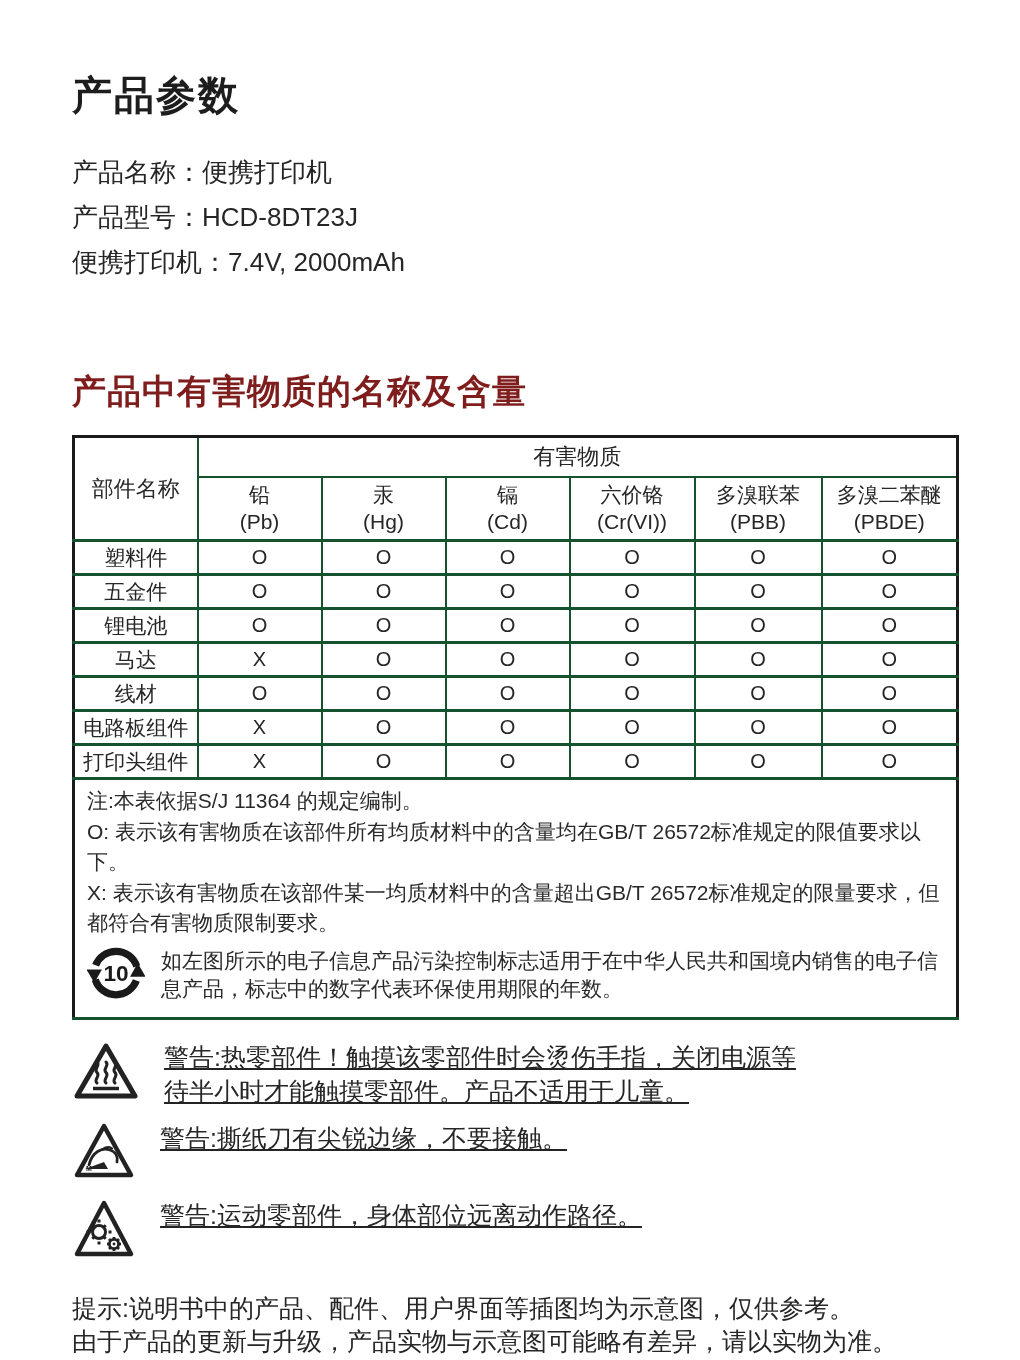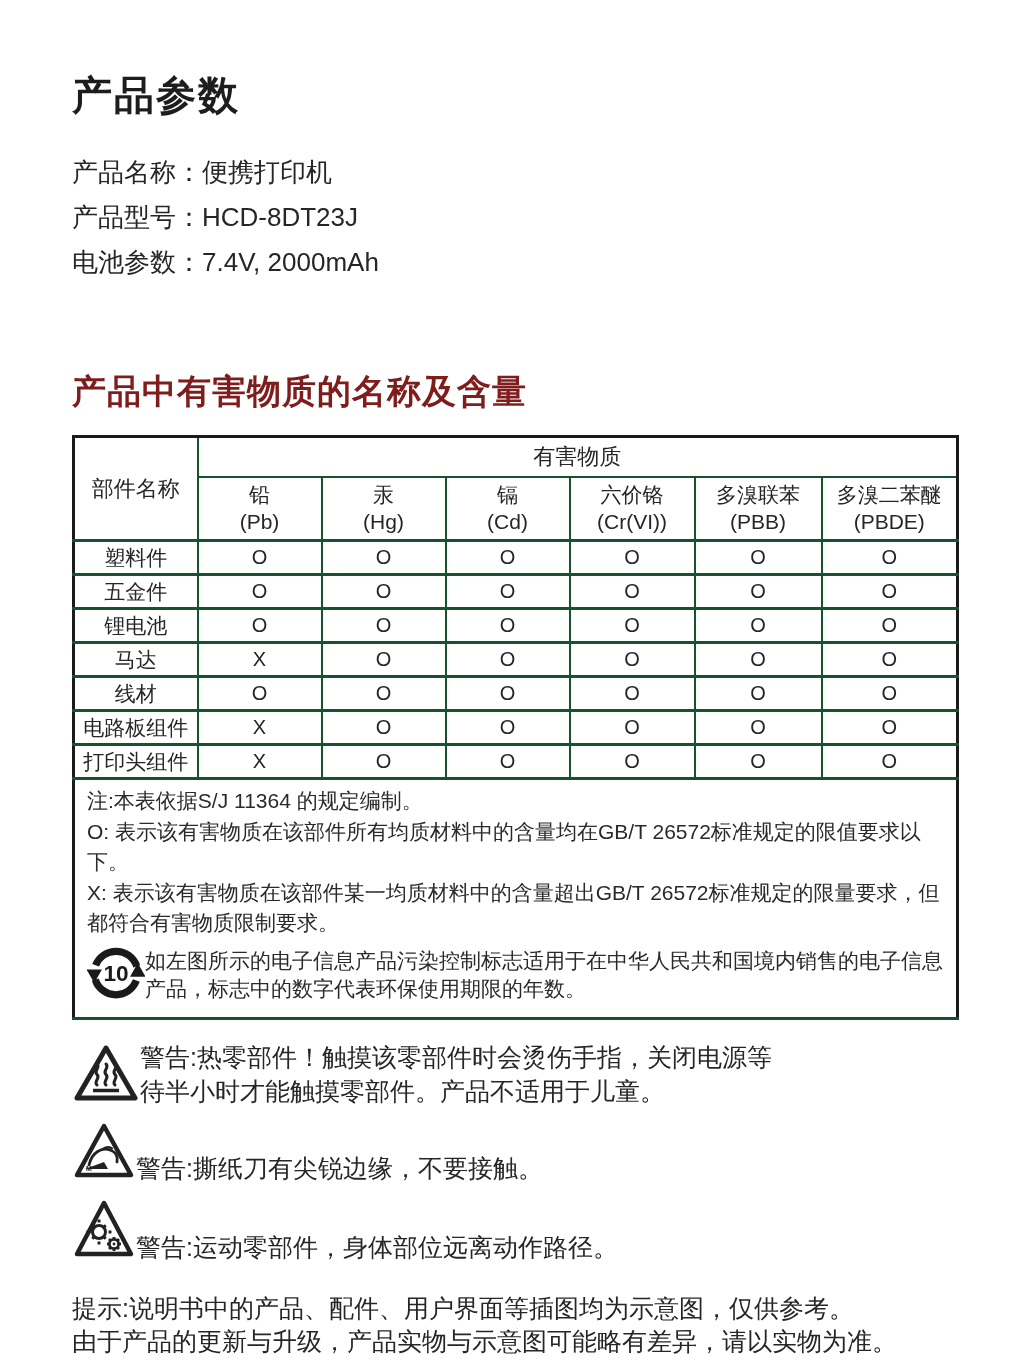--- a/index.html
+++ b/index.html
@@ -52,26 +52,26 @@
   .hazard-table tbody td { height: 34px; border-top-width: 3px; border-bottom-width: 3px; }
   .hazard-table td.part { font-size: 21px; }
   .hazard-table td.val { font-size: 20px; }
 
   .hazard-table td.notes-cell {
     text-align: left;
     padding: 6px 12px 10px 12px;
     border-top-width: 3px;
   }
   .note-line { font-size: 21px; line-height: 30.5px; color: #2a2a2a; }
-  .rohs-row { display: flex; align-items: center; margin-top: 5px; }
+  .rohs-row { display: flex; align-items: center; gap: 16px; margin-top: 5px; }
   .rohs-icon { flex: 0 0 auto; }
   .rohs-text { font-size: 21px; line-height: 28px; color: #2a2a2a; }
 
   .warnings { margin-top: 20px; }
-  .warning { display: flex; align-items: flex-end; margin-bottom: 13px; }
+  .warning { display: flex; align-items: flex-start; gap: 24px; margin-bottom: 13px; text-decoration: underline; }
   .warning-icon { flex: 0 0 auto; }
   .warning-text { font-size: 25px; line-height: 34px; color: #262626; max-width: 660px; }
 
   .tips { margin-top: 28px; }
   .tip-line { font-size: 25px; line-height: 33px; color: #262626; }
 
   svg .stroke { stroke: #222; fill: none; }
 </style>
 </head>
 <body>
@@ -85,21 +85,21 @@
 
         <div class="spec-line">
           <span class="spec-label">产品名称：</span><span class="spec-value">便携打印机</span>
         </div>
 
         <div class="spec-line">
           <span class="spec-label">产品型号：</span><span class="spec-value">HCD-8DT23J</span>
         </div>
 
         <div class="spec-line">
-          <span class="spec-label">电池参数：</span><span class="spec-value">7.4V, 2000mAh</span>
+          <span class="spec-label">便携打印机：</span><span class="spec-value">7.4V, 2000mAh</span>
         </div>
       </div>
   </div>
 
   <h2 class="section-title">产品中有害物质的名称及含量</h2>
 
   <table class="hazard-table">
     <colgroup>
       <col style="width:124px">
         <col style="width:124px">

